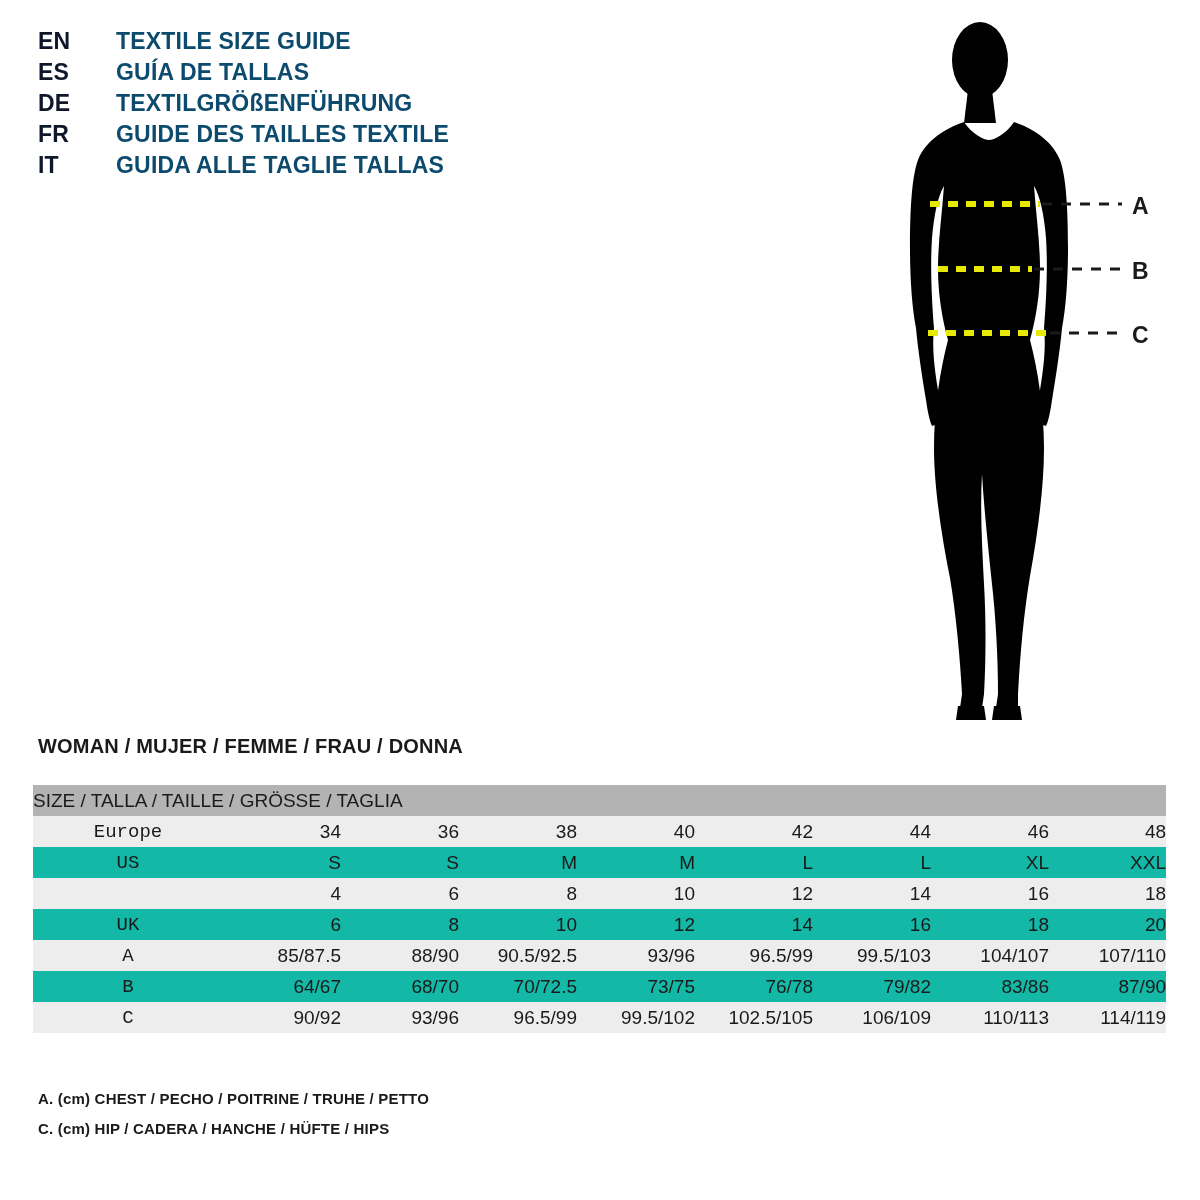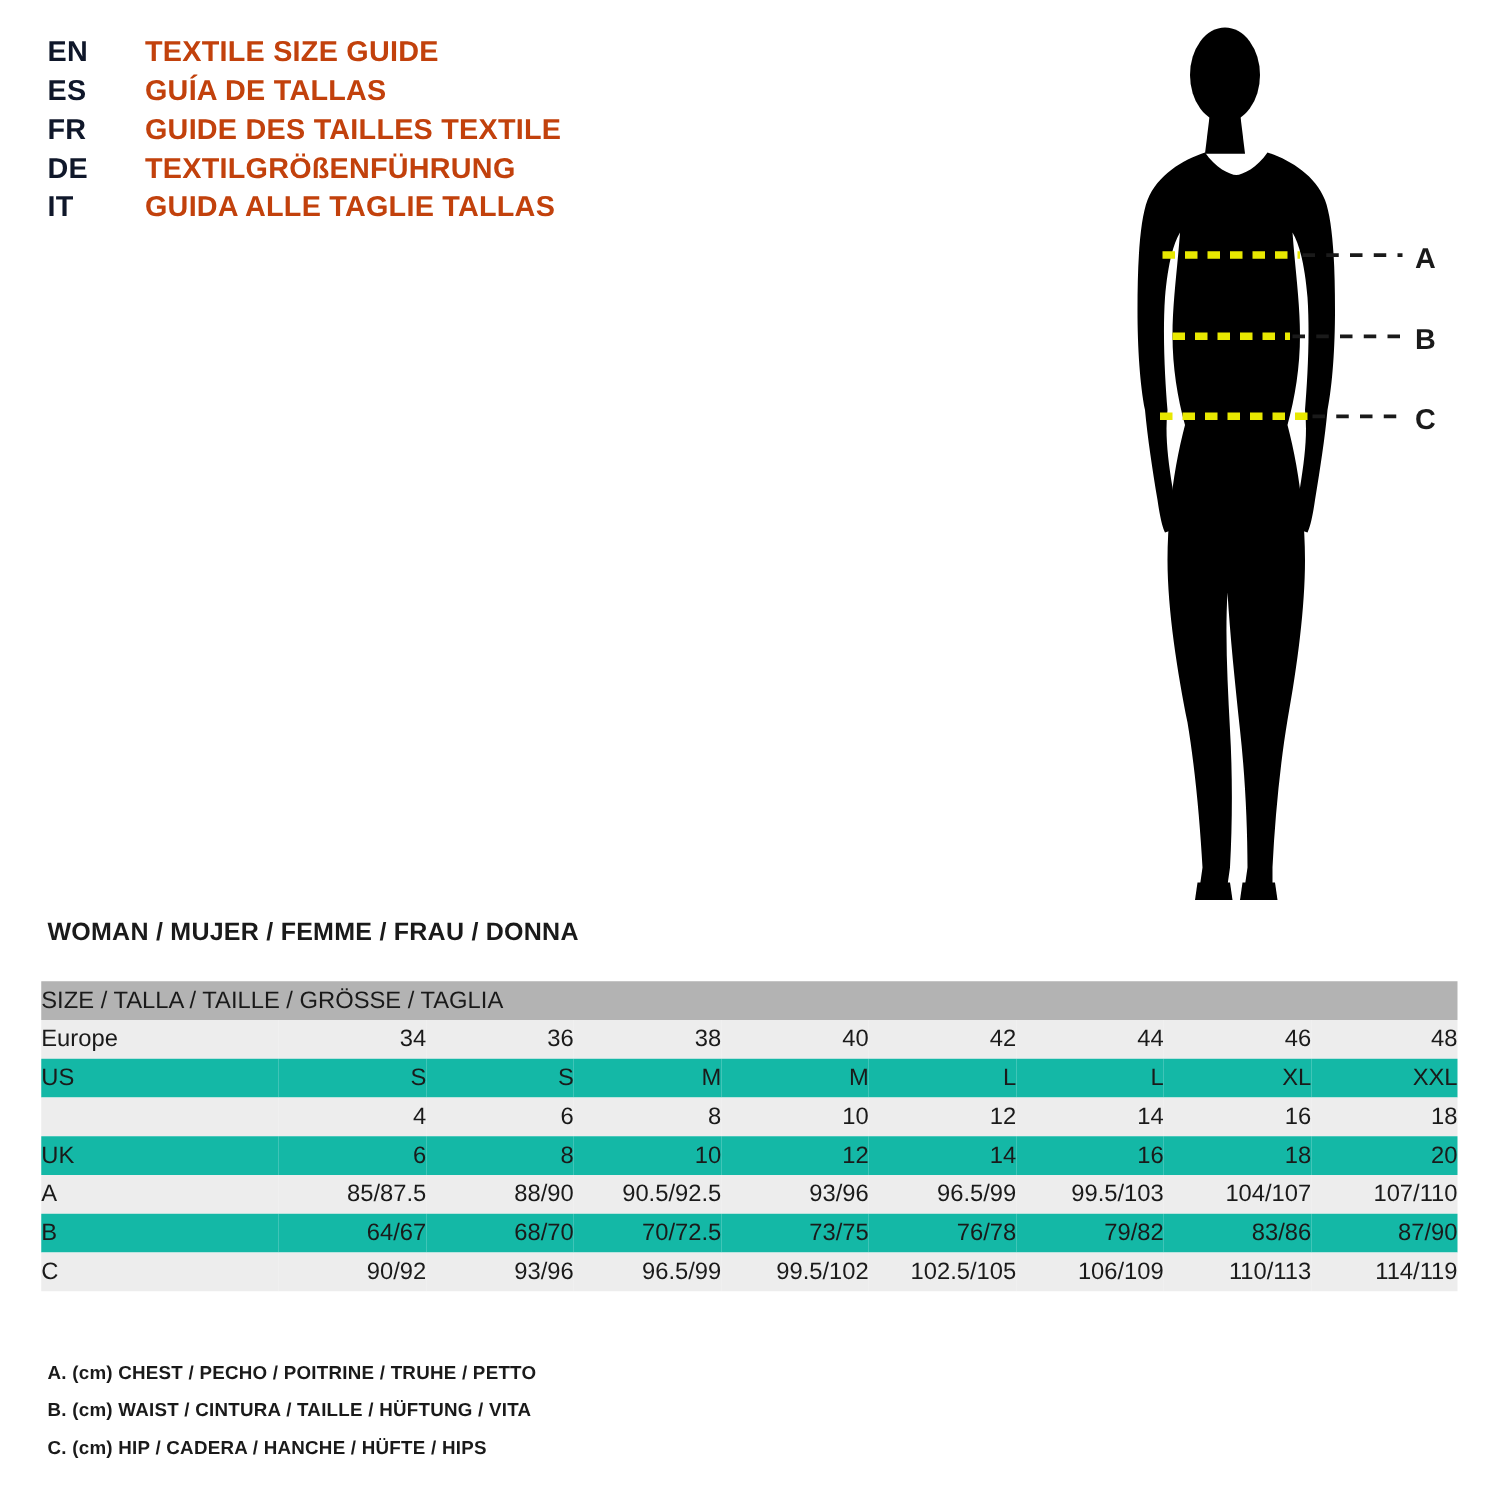--- a/index.html
+++ b/index.html
@@ -31,21 +31,21 @@
   }
   .title-lang {
     width: 78px;
     font-size: 23px;
     font-weight: bold;
     color: #0f172a;
   }
   .title-text {
     font-size: 23px;
     font-weight: bold;
-    color: #c2410c;
+    color: #0c4a6e;
     white-space: nowrap;
   }
 
   
   .figure-wrap {
     position: absolute;
     left: 860px;
     top: 18px;
     width: 320px;
     height: 720px;
@@ -86,23 +86,24 @@
     background: #b3b3b3;
     font-weight: bold;
     font-size: 19px;
     text-align: left;
     padding-left: 9px;
     height: 33px;
   }
   .row-light td { background: #ededed; }
   .row-dark td  { background: #14b8a6; }
   .lbl {
-    text-align: left;
+    text-align: center;
     padding-left: 9px;
     white-space: nowrap;
+    font-family: Liberation Mono, monospace;
   }
   .val { text-align: right; white-space: nowrap; }
 
   
   .legend {
     position: absolute;
     left: 38px;
     top: 1090px;
   }
   .legend-line {
@@ -119,26 +120,26 @@
 <div class="titles">
   <div class="title-row">
     <span class="title-lang">EN</span>
     <span class="title-text">TEXTILE SIZE GUIDE</span>
   </div>
   <div class="title-row">
     <span class="title-lang">ES</span>
     <span class="title-text">GUÍA DE TALLAS</span>
   </div>
   <div class="title-row">
+    <span class="title-lang">DE</span>
+    <span class="title-text">TEXTILGRÖßENFÜHRUNG</span>
+  </div>
+  <div class="title-row">
     <span class="title-lang">FR</span>
     <span class="title-text">GUIDE DES TAILLES TEXTILE</span>
-  </div>
-  <div class="title-row">
-    <span class="title-lang">DE</span>
-    <span class="title-text">TEXTILGRÖßENFÜHRUNG</span>
   </div>
   <div class="title-row">
     <span class="title-lang">IT</span>
     <span class="title-text">GUIDA ALLE TAGLIE TALLAS</span>
   </div>
 </div>
 
 <div class="figure-wrap">
   <svg width="320" height="720" viewBox="0 0 320 720" xmlns="http://www.w3.org/2000/svg">
     <g>
@@ -311,15 +312,14 @@
         <td class="val">106/109</td>
         <td class="val">110/113</td>
         <td class="val">114/119</td>
       </tr>
     </tbody>
   </table>
 </div>
 
 <div class="legend">
   <div class="legend-line">A. (cm) CHEST / PECHO / POITRINE / TRUHE / PETTO</div>
-  <div class="legend-line">B. (cm) WAIST / CINTURA / TAILLE / HÜFTUNG / VITA</div>
   <div class="legend-line">C. (cm) HIP / CADERA / HANCHE / HÜFTE / HIPS</div>
 </div>
 
 </body></html>

